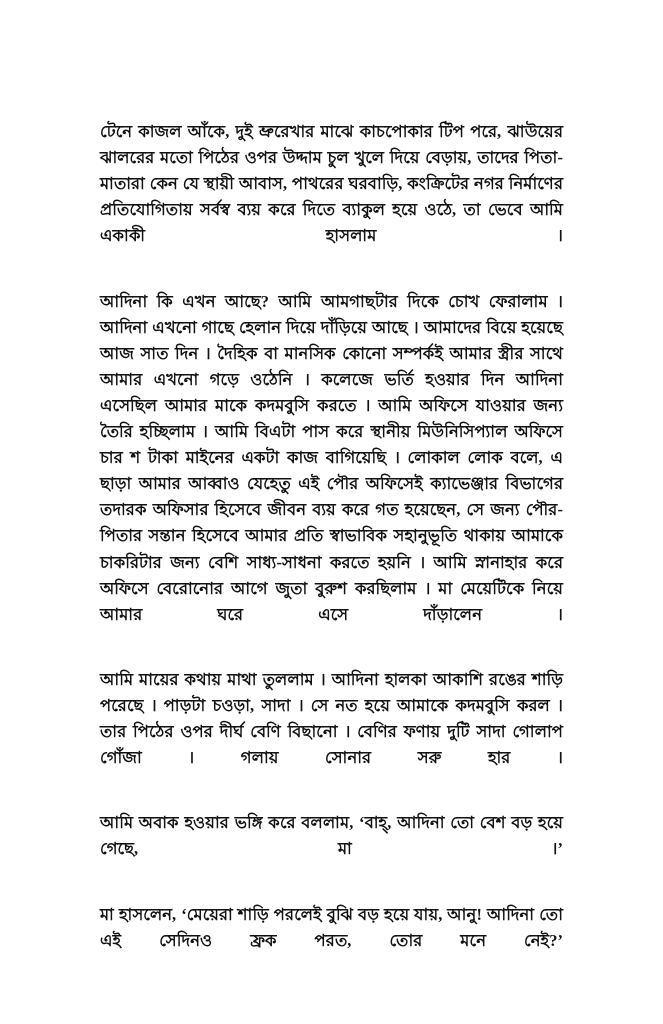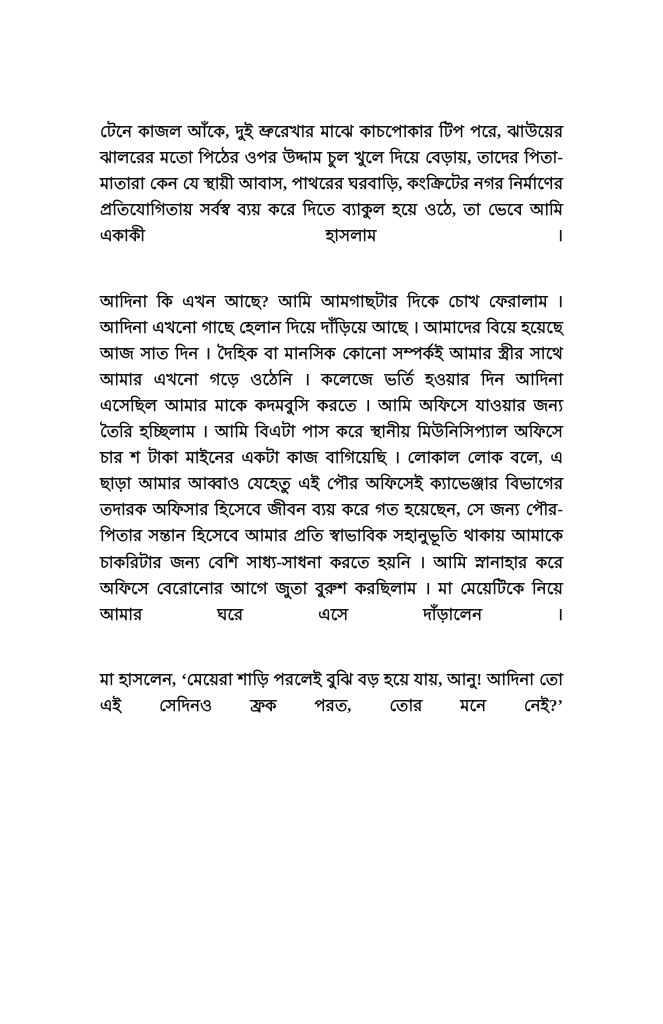--- a/index.html
+++ b/index.html
@@ -80,18 +80,20 @@
   .footer .page-num { color: #8d8d8d; }
 </style>
 </head>
 <body>
 
 <div class="page">
 
   <div class="text-block">
     <p class="para">টেনে কাজল আঁকে, দুই ভ্রুরেখার মাঝে কাচপোকার টিপ পরে, ঝাউয়ের ঝালরের মতো পিঠের ওপর উদ্দাম চুল খুলে দিয়ে বেড়ায়, তাদের পিতা-মাতারা কেন যে স্থায়ী আবাস, পাথরের ঘরবাড়ি, কংক্রিটের নগর নির্মাণের প্রতিযোগিতায় সর্বস্ব ব্যয় করে দিতে ব্যাকুল হয়ে ওঠে, তা ভেবে আমি একাকী হাসলাম ।</p>
     <p class="para">আদিনা কি এখন আছে? আমি আমগাছটার দিকে চোখ ফেরালাম । আদিনা এখনো গাছে হেলান দিয়ে দাঁড়িয়ে আছে । আমাদের বিয়ে হয়েছে আজ সাত দিন । দৈহিক বা মানসিক কোনো সম্পর্কই আমার স্ত্রীর সাথে আমার এখনো গড়ে ওঠেনি । কলেজে ভর্তি হওয়ার দিন আদিনা এসেছিল আমার মাকে কদমবুসি করতে । আমি অফিসে যাওয়ার জন্য তৈরি হচ্ছিলাম । আমি বিএটা পাস করে স্থানীয় মিউনিসিপ্যাল অফিসে চার শ টাকা মাইনের একটা কাজ বাগিয়েছি । লোকাল লোক বলে, এ ছাড়া আমার আব্বাও যেহেতু এই পৌর অফিসেই ক্যাভেঞ্জার বিভাগের তদারক অফিসার হিসেবে জীবন ব্যয় করে গত হয়েছেন, সে জন্য পৌর-পিতার সন্তান হিসেবে আমার প্রতি স্বাভাবিক সহানুভূতি থাকায় আমাকে চাকরিটার জন্য বেশি সাধ্য-সাধনা করতে হয়নি । আমি স্নানাহার করে অফিসে বেরোনোর আগে জুতা বুরুশ করছিলাম । মা মেয়েটিকে নিয়ে আমার ঘরে এসে দাঁড়ালেন ।</p>
+    <p class="para">আমি মায়ের কথায় মাথা তুললাম । আদিনা হালকা আকাশি রঙের শাড়ি পরেছে । পাড়টা চওড়া, সাদা । সে নত হয়ে আমাকে কদমবুসি করল । তার পিঠের ওপর দীর্ঘ বেণি বিছানো । বেণির ফণায় দুটি সাদা গোলাপ গোঁজা । গলায় সোনার সরু হার ।</p>
+    <p class="para">আমি অবাক হওয়ার ভঙ্গি করে বললাম, ‘বাহ্, আদিনা তো বেশ বড় হয়ে গেছে, মা ।’</p>
     <p class="para">মা হাসলেন, ‘মেয়েরা শাড়ি পরলেই বুঝি বড় হয়ে যায়, আনু! আদিনা তো এই সেদিনও ফ্রক পরত, তোর মনে নেই?’</p>
 
   </div>
 
 
 </div>
 
 </body></html>

